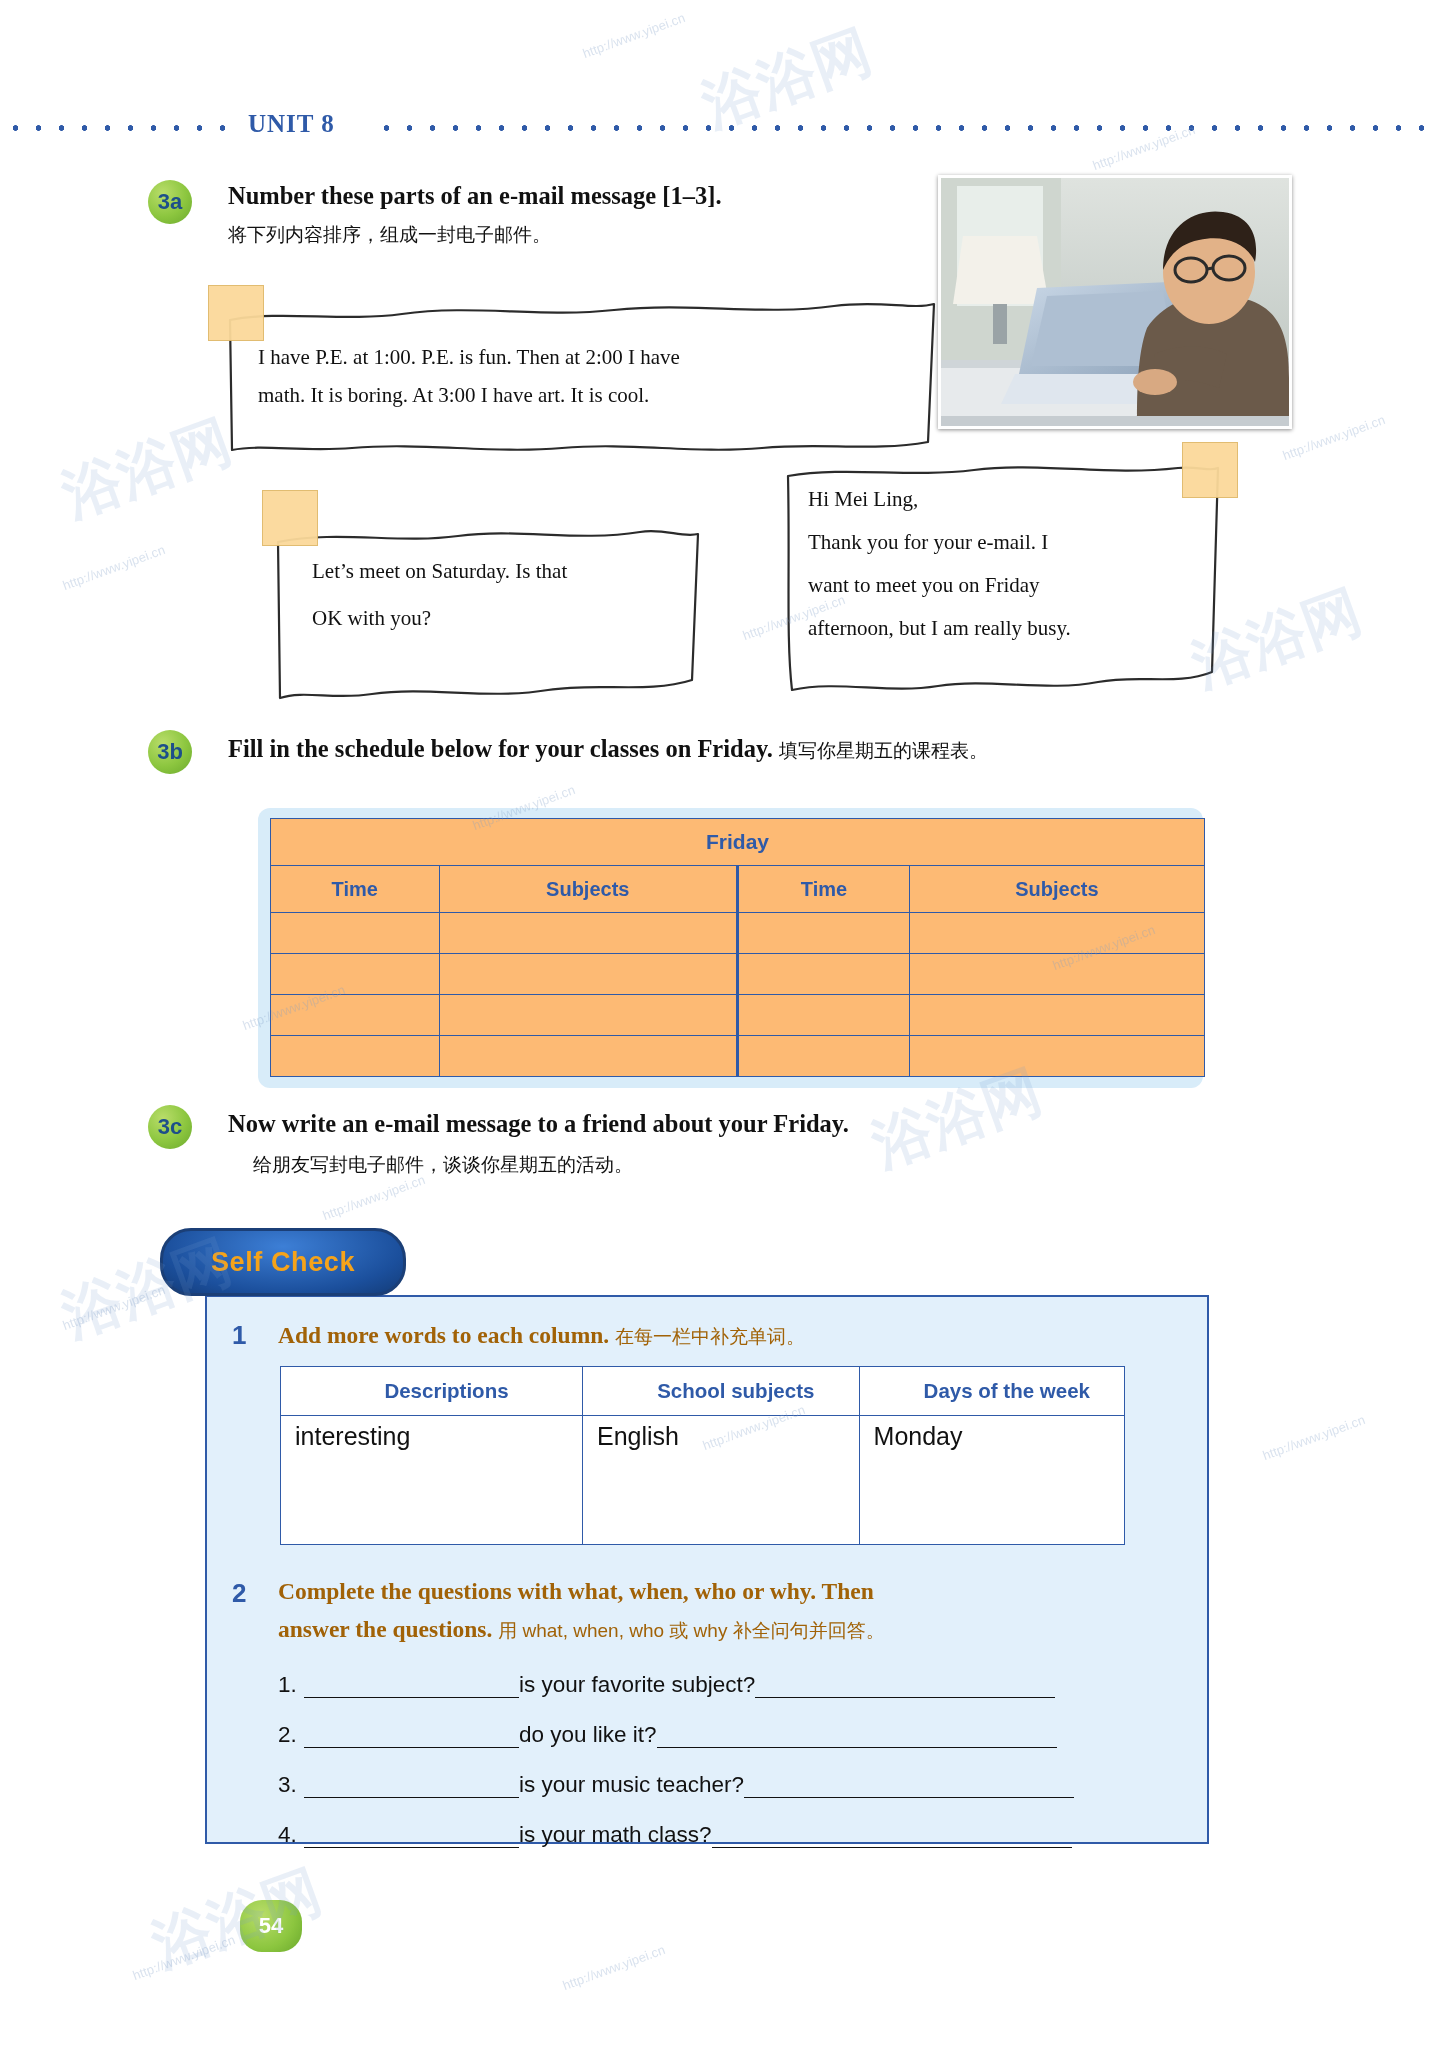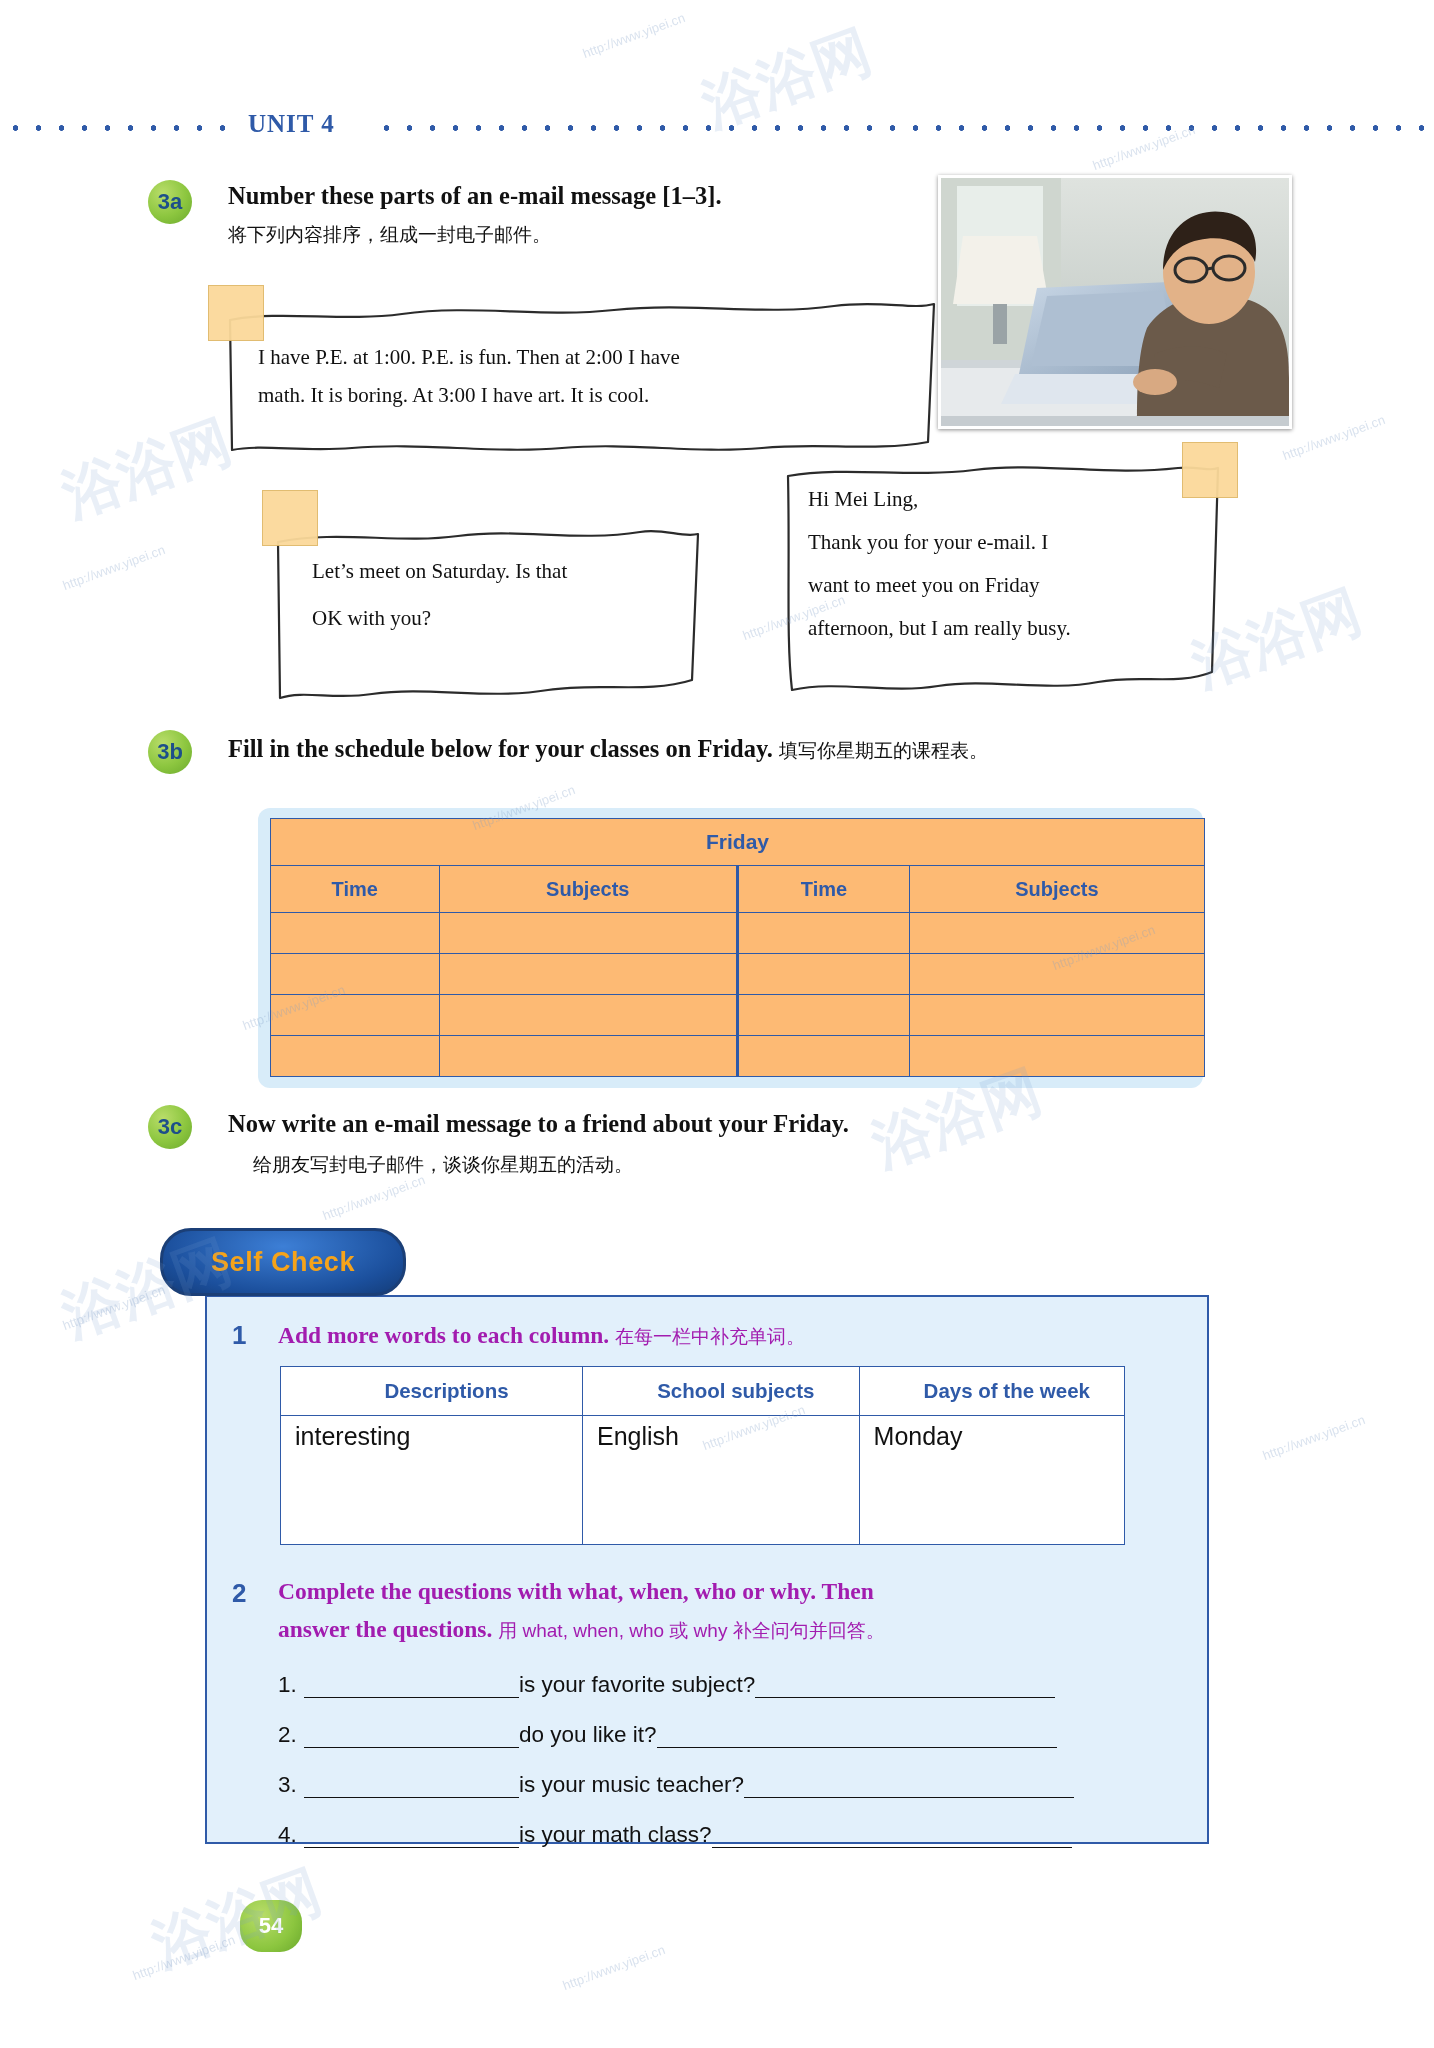--- a/index.html
+++ b/index.html
@@ -224,21 +224,21 @@
     font-weight: bold;
     font-size: 26px;
     color: #2f5aa8;
     z-index: 6;
   }
   .sc-title {
     position: absolute;
     font-family: "Liberation Serif", serif;
     font-weight: bold;
     font-size: 23.5px;
-    color: #a21caf;
+    color: #a16207;
     z-index: 6;
   }
 
   .words-table {
     position: absolute;
     left: 280px;
     top: 1366px;
     width: 845px;
     border-collapse: collapse;
     background: #ffffff;
@@ -301,21 +301,21 @@
     font-size: 22px;
     color: #ffffff;
     z-index: 6;
   }
 </style>
 </head>
 <body>
 
 <div class="header-rule">
   <div class="dots-left"></div>
-  <div class="unit-label">UNIT 4</div>
+  <div class="unit-label">UNIT 8</div>
   <div class="dots-right"></div>
 </div>
 
 <div class="num-bubble" style="left:148px; top:180px;">3a</div>
 <div class="task-title" style="left:228px; top:182px;">Number these parts of an e-mail message [1–3].</div>
 <div class="task-cn" style="left:228px; top:222px;">将下列内容排序，组成一封电子邮件。</div>
 
 <div class="photo">
   <svg width="348" height="248" viewBox="0 0 348 248" xmlns="http://www.w3.org/2000/svg">
     <defs>

